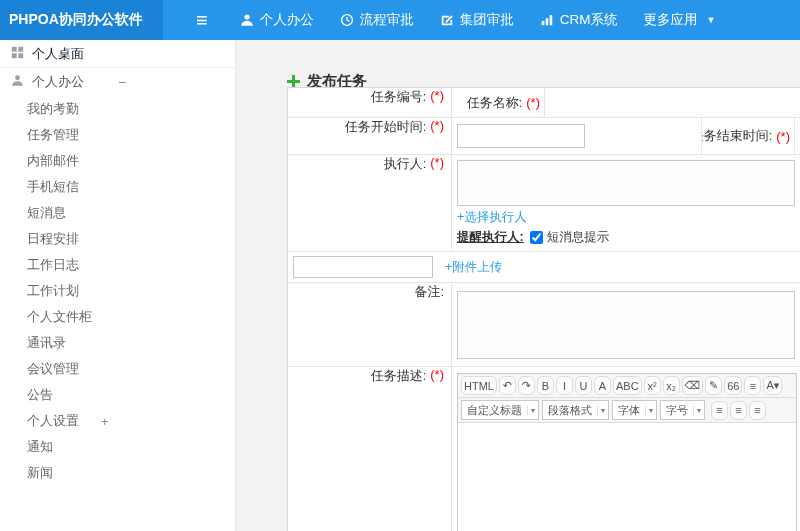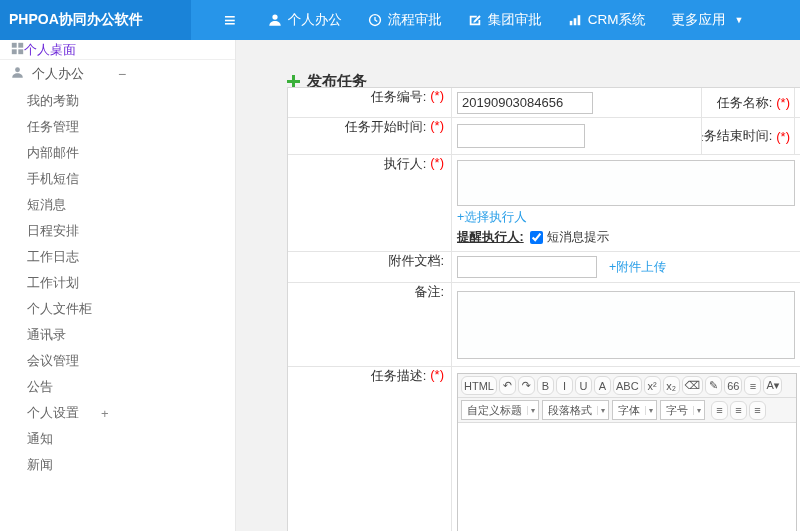--- a/index.html
+++ b/index.html
@@ -1,30 +1,30 @@
 <!DOCTYPE html>
 <html><head>
 <meta charset="utf-8">
 <style>
   * { box-sizing: border-box; margin: 0; padding: 0; }
   html,body { width: 800px; height: 531px; overflow: hidden; }
   body { position: relative; font-family: "Liberation Sans", "DejaVu Sans", sans-serif; background: #f2f2f2; }
 
   
   .header { position: absolute; top: 0; left: 0; right: 0; height: 40px; background: #2795e9; display: flex; align-items: center; color: #fff; }
-  .logo { width: 191px; height: 40px; background: #1a83d8; display: flex; align-items: center; padding-left: 9px; font-size: 14px; font-weight: bold; }
+  .logo { width: 163px; height: 40px; background: #1a83d8; display: flex; align-items: center; padding-left: 9px; font-size: 14px; font-weight: bold; }
   .hamburger { margin-left: 33px; font-size: 20px; line-height: 1; cursor: pointer; }
   .nav { display: flex; align-items: center; margin-left: 32px; gap: 26px; }
   .nav-item { display: flex; align-items: center; gap: 6px; font-size: 13.5px; cursor: pointer; white-space: nowrap; }
   .nav-item .icn { display: inline-flex; align-items: center; }
   .nav-caret { font-size: 9px; margin-left: 3px; }
 
   
   .sidebar { position: absolute; top: 40px; left: 0; width: 236px; bottom: 0; background: #fff; border-right: 1px solid #e8e8e8; overflow: hidden; font-size: 13px; color: #666; }
-  .side-top { height: 20px; display: flex; align-items: center; padding-left: 11px; border-bottom: 1px solid #efefef; color: #6d28d9; cursor: pointer; }
+  .side-top { height: 28px; display: flex; align-items: center; gap: 8px; padding-left: 11px; border-bottom: 1px solid #efefef; color: #0f172a; cursor: pointer; }
   .side-section { height: 28px; display: flex; align-items: center; gap: 8px; padding-left: 11px; color: #555; cursor: pointer; }
   .side-toggle { margin-left: 26px; color: #888; font-size: 14px; }
   .side-item { height: 26px; display: flex; align-items: center; padding-left: 27px; cursor: pointer; }
   .side-item .toggle { margin-left: 22px; color: #888; font-size: 13px; }
 
   
   .main { position: absolute; top: 40px; left: 237px; right: 0; bottom: 0; background: #f2f2f2; overflow: hidden; }
   .page-title { display: flex; align-items: center; gap: 7px; margin: 32px 0 0 50px; font-size: 15px; font-weight: bold; color: #333; }
   .plus-icon { position: relative; width: 13px; height: 13px; display: inline-block; }
   .plus-icon::before { content: ""; position: absolute; left: 5px; top: 0; width: 3px; height: 13px; background: #3aaf3a; }
@@ -240,23 +240,20 @@
     <span>发布任务</span>
   </div>
 
   <div class="form-table">
 
     <div class="frow r1">
       <div class="cl">
         <span>任务编号:</span>
         <span class="req">(*)</span>
       </div>
-      <div class="ci">
-        <input class="inp inp-number" value="20190903084656" style="">
-      </div>
       <div class="cl2">
         <span>任务名称:</span>
         <span class="req">(*)</span>
       </div>
       <div class="cend"></div>
     </div>
 
     <div class="frow r2">
       <div class="cl">
         <span>任务开始时间:</span>
@@ -282,23 +279,20 @@
         <a class="link">+选择执行人</a>
         <div class="remind">
           <b>提醒执行人:</b>
           <input type="checkbox" checked="" style="">
           <span>短消息提示</span>
         </div>
       </div>
     </div>
 
     <div class="frow r4">
-      <div class="cl">
-        <span>附件文档:</span>
-      </div>
       <div class="cc">
         <div class="attach-line">
           <input class="inp inp-attach" style="">
           <a class="link">+附件上传</a>
         </div>
       </div>
     </div>
 
     <div class="frow r5">
       <div class="cl">

